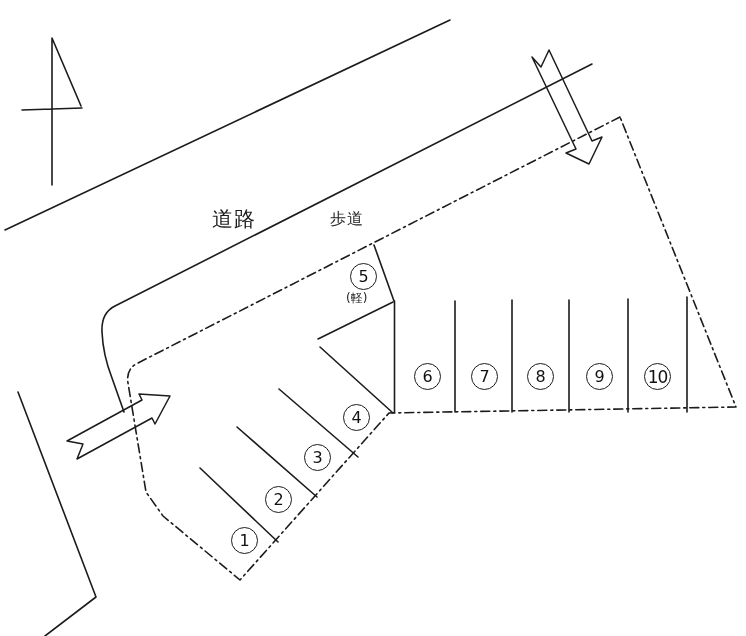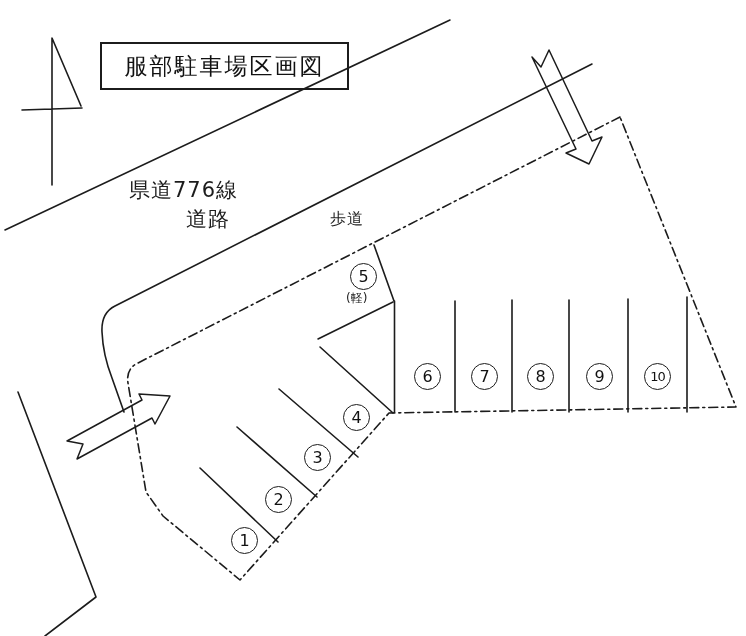--- a/index.html
+++ b/index.html
@@ -36,39 +36,39 @@
     background: transparent;
     display: flex;
     align-items: center;
     justify-content: center;
     font-size: 23px;
     font-weight: 500;
     letter-spacing: 2px;
     color: #111;
   }
   .road-route  { left: 129px; top: 180px; font-size: 21px; letter-spacing: 1px; }
-  .road-label  { left: 186px; top: 209px; font-size: 21px; letter-spacing: 1px; }
+  .road-label  { left: 212px; top: 209px; font-size: 21px; letter-spacing: 1px; }
   .walk-label  { left: 330px; top: 211px; font-size: 16px; letter-spacing: 1px; }
   .kei-note    { left: 346px; top: 292px; font-size: 12px; color: #1c1c1c; }
 
   .stall-badge {
     position: absolute;
     width: 27px;
     height: 27px;
     border: 1.6px solid #1c1c1c;
     border-radius: 50%;
     box-sizing: border-box;
     display: flex;
     align-items: center;
     justify-content: center;
     font-size: 16px;
     color: #111;
     background: transparent;
   }
-  .stall-badge.two-digit { font-size: 13px; letter-spacing: -1px; }
+  .stall-badge.two-digit { font-size: 17px; letter-spacing: -1px; }
   
   .s1  { left: 231px; top: 527px; }
   .s2  { left: 265px; top: 486px; }
   .s3  { left: 304px; top: 444px; }
   .s4  { left: 343px; top: 404px; }
   .s5  { left: 350px; top: 263px; }
   .s6  { left: 414px; top: 363px; }
   .s7  { left: 471px; top: 363px; }
   .s8  { left: 527px; top: 363px; }
   .s9  { left: 586px; top: 363px; }
@@ -97,23 +97,21 @@
 
     <path d="M394.5 301 L394.5 412 M455 301 L455 412 M512 300 L512 412 M569 300 L569 412 M628 299 L628 412 M687 297 L687 412"></path>
 
     <path d="M200 468 L278 542 M237 427 L317 497 M279 389 L358 457"></path>
 
     <polygon stroke-width="1.5" points="67,441 142,400 139,394 170,396 155,424 152,418 77,459 83,444"></polygon>
 
     <polygon stroke-width="1.5" points="532,57 541,67 549,50 592,141 602,137 589,164 566,153 576,149"></polygon>
   </svg>
 
-  <div class="title-box">服部駐車場区画図</div>
 
-  <div class="label road-route">県道776線</div>
   <div class="label road-label">道路</div>
   <div class="label walk-label">歩道</div>
 
   <div class="stall-badge s1">1</div>
   <div class="stall-badge s2">2</div>
   <div class="stall-badge s3">3</div>
   <div class="stall-badge s4">4</div>
   <div class="stall-badge s5">5</div>
   <div class="label kei-note">(軽)</div>
   <div class="stall-badge s6">6</div>

